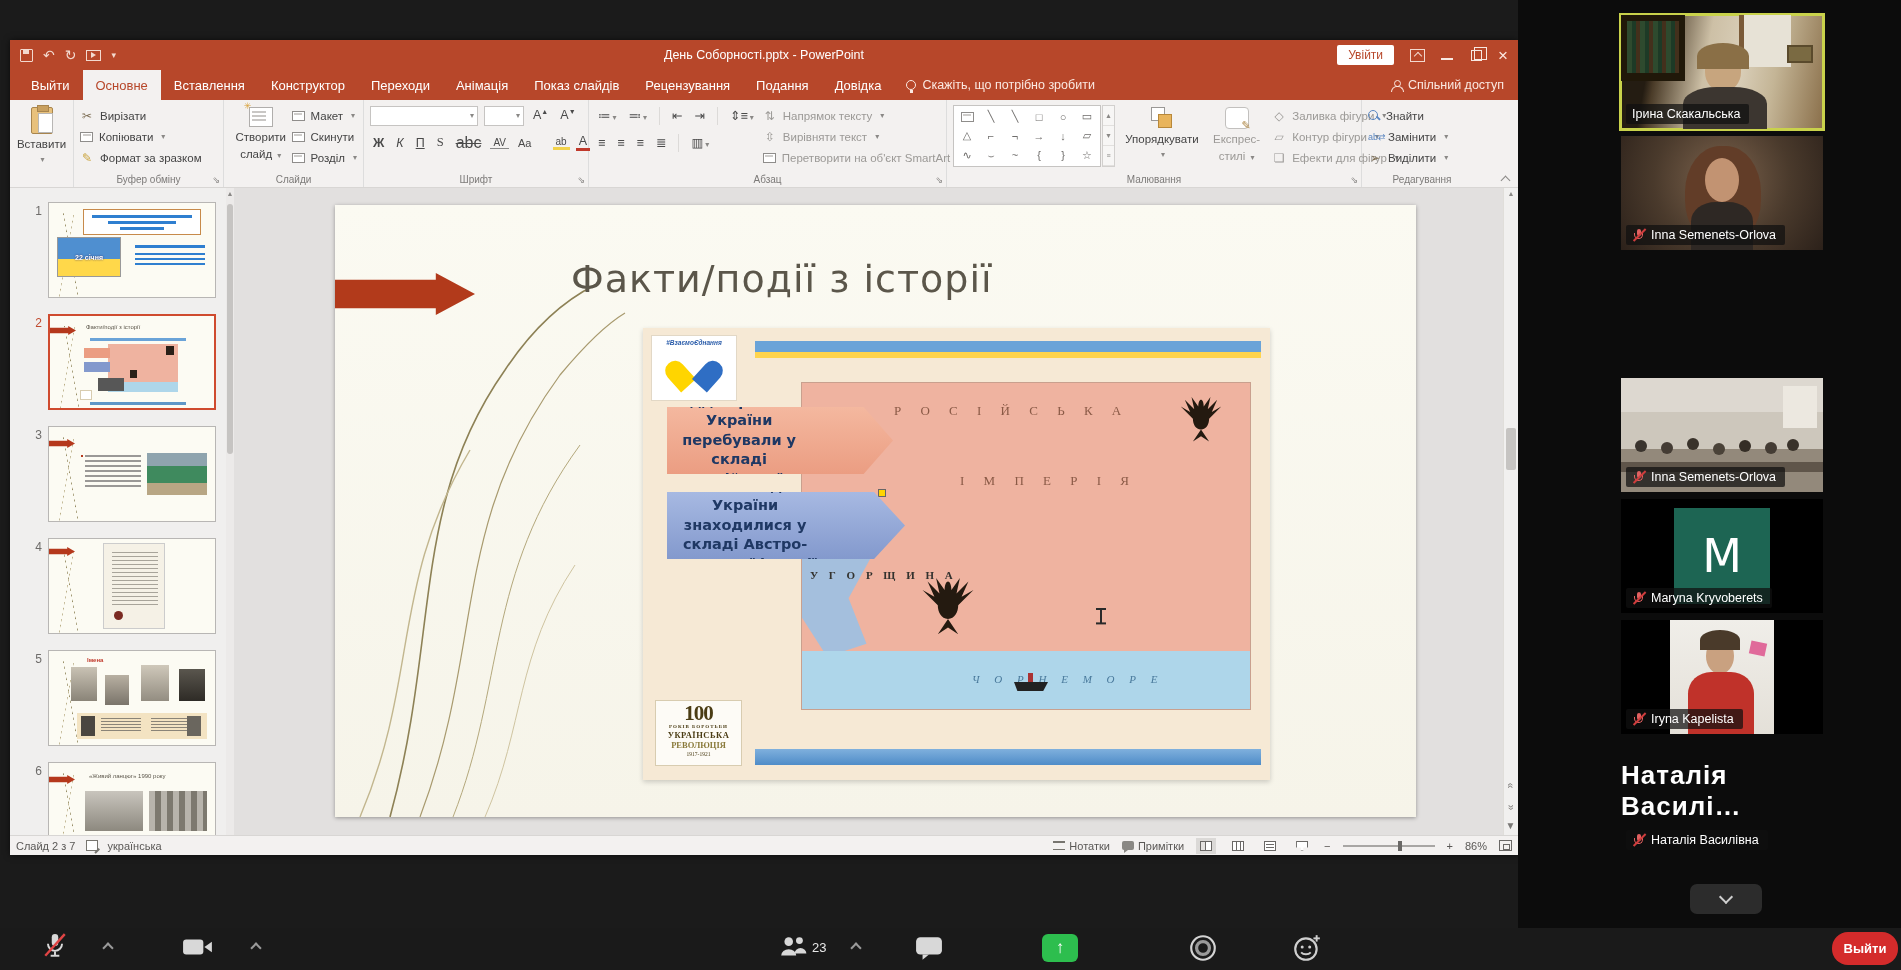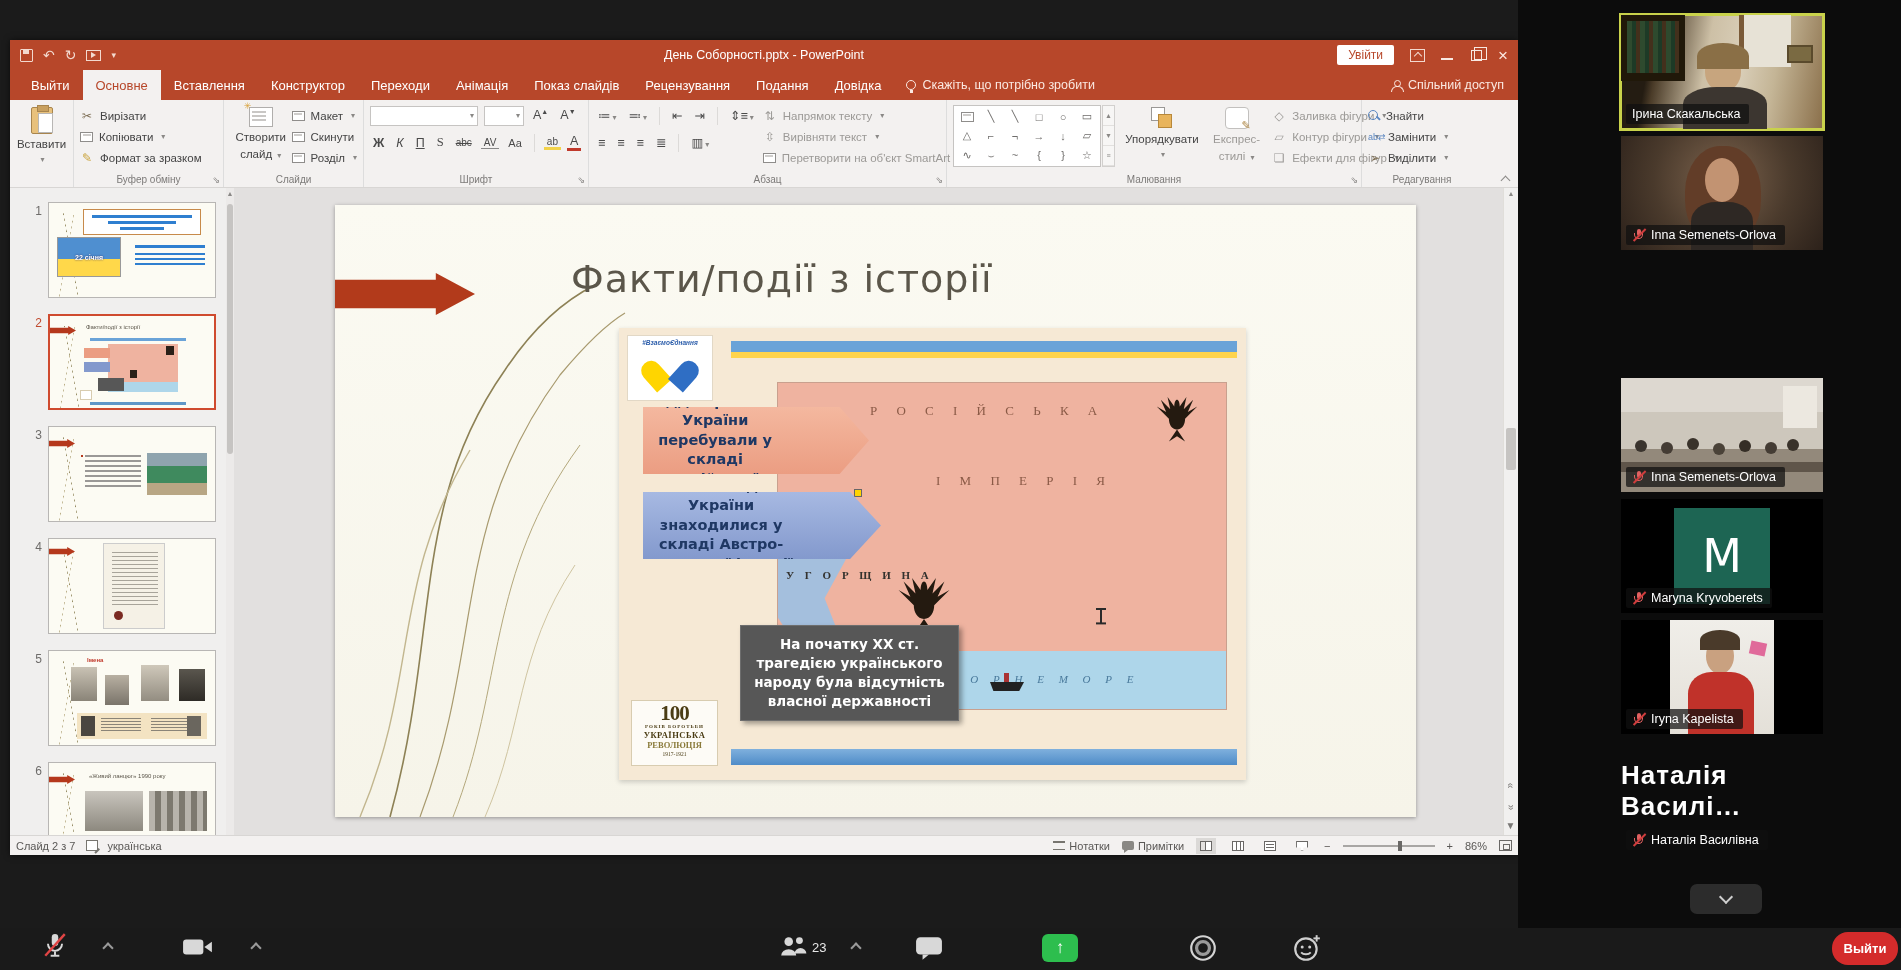--- a/index.html
+++ b/index.html
@@ -86,21 +86,21 @@
   .tarrow{position:absolute;left:0;width:26px;height:9px;background:#b5381c;clip-path:polygon(0 20%,70% 20%,70% 0,100% 50%,70% 100%,70% 80%,0 80%)}
   .tscroll{position:absolute;right:0;top:0;bottom:0;width:8px;background:#eceae9}
   .tscroll .h{position:absolute;left:1px;right:1px;top:16px;height:250px;background:#c6c4c2;border-radius:3px}
   .tscroll .a{position:absolute;left:0;right:0;top:2px;text-align:center;font-size:7px;color:#8a8886}
 
   .slidearea{flex:1;background:#e2e0df;position:relative}
   .canvas{position:absolute;left:101px;top:17px;width:1081px;height:612px;background:linear-gradient(180deg,#fbfaf2,#f6f4e9);box-shadow:0 1px 4px rgba(0,0,0,.35)}
   .deco{position:absolute;left:0;top:0;width:100%;height:100%;pointer-events:none}
   .sl-arrow{position:absolute;left:0;top:68px;width:140px;height:42px;background:#b23a1b;clip-path:polygon(0 16%,72% 16%,72% 0,100% 50%,72% 100%,72% 84%,0 84%)}
   .sl-title{position:absolute;left:236px;top:52px;font-family:"DejaVu Sans",sans-serif;font-size:38px;color:#5b564a;letter-spacing:1px}
-  .panelbox{position:absolute;left:284px;top:123px;width:627px;height:452px;background:#f6e9d5;box-shadow:0 2px 5px rgba(0,0,0,.18)}
+  .panelbox{position:absolute;left:308px;top:123px;width:627px;height:452px;background:#f6e9d5;box-shadow:0 2px 5px rgba(0,0,0,.18)}
   .ulogo{position:absolute;left:8px;top:7px;width:86px;height:66px;background:#fff;border:1px solid #e2d8c6;display:flex;flex-direction:column;align-items:center}
   .uhash{font-size:6.5px;font-style:italic;font-weight:bold;color:#2a5caa;margin-top:3px}
   .heart{position:relative;width:40px;height:34px;margin-top:3px}
   .heart:before,.heart:after{content:"";position:absolute;top:0;width:20px;height:30px;border-radius:10px 10px 0 0}
   .heart:before{left:2px;background:#ffd500;transform:rotate(-42deg);transform-origin:100% 100%}
   .heart:after{left:18px;background:#2f6ec4;transform:rotate(42deg);transform-origin:0 100%}
   .bar{position:absolute;left:112px;width:506px}
   .bar.top{top:13px;height:17px;background:linear-gradient(180deg,#6aa3d8 0 62%,#ffd44d 62%)}
   .bar.bot{top:421px;height:16px;background:linear-gradient(180deg,#7fb0dd,#4f8cc8)}
   .map{position:absolute;left:158px;top:54px;width:450px;height:328px;background:#efb3a0;border:1px solid #c9a08e;overflow:hidden}
@@ -283,21 +283,21 @@
           <span class="combo" style="width:108px">▾</span>
           <span class="combo" style="width:40px">▾</span>
           <span class="fbtn">A<sup style="font-size:7px">▲</sup></span>
           <span class="fbtn">A<sup style="font-size:7px">▼</sup></span>
         </div>
         <div class="rrow" style="margin-top:6px">
           <span class="fbtn" style="font-weight:bold">Ж</span>
           <span class="fbtn" style="font-style:italic">К</span>
           <span class="fbtn" style="text-decoration:underline">П</span>
           <span class="fbtn" style="font-family:'Liberation Serif',serif">S</span>
-          <span class="fbtn" style="text-decoration:line-through;font-size:10px">abc</span>
+          <span class="fbtn" style="text-decoration:line-through;font-size:16px">abc</span>
           <span class="fbtn" style="font-size:10px;border-bottom:1px solid #888">AV</span>
           <span class="fbtn" style="font-size:11px">Aa</span>
           <span class="vsep"></span>
           <span class="fbtn" style="font-size:10px;border-bottom:3px solid #f2d24a">ab</span>
           <span class="fbtn" style="border-bottom:3px solid #c0392b">A</span>
         </div>
         <span class="glabel">Шрифт</span>
         <span class="launcher">⇘</span>
       </div>
       <div class="rgroup" style="width:358px;display:flex;gap:6px">
@@ -541,21 +541,20 @@
               <svg class="eagle" style="left:112px;top:190px" width="68" height="68" viewBox="0 0 40 40">
                 <path d="M20 27 C16 27 14 23 14 19 L5 10 L12 14 L8 5 L15 12 L13 3 L18 10 C18 7 19 5 20 5 C21 5 22 7 22 10 L27 3 L25 12 L32 5 L28 14 L35 10 L26 19 C26 23 24 27 20 27 Z M20 27 L14 36 L20 32 L26 36 Z" fill="#241a10"></path>
               </svg>
               <div class="ship">
                   <span class="hull"></span>
                   <span class="fun"></span>
                 </div>
             </div>
             <div class="abox salmon">Землі Наддніпрянської України перебували у складі Російської імперії</div>
             <div class="abox blue">Землі Західної України знаходилися у складі Австро-Угорської імперії</div>
-            <div class="graybox">На початку XX ст. трагедією українського народу була відсутність власної державності</div>
             <div class="logo100">
               <span class="n">100</span>
               <span class="l1">РОКІВ БОРОТЬБИ</span>
               <span class="l2">УКРАЇНСЬКА</span>
               <span class="l3">РЕВОЛЮЦІЯ</span>
               <span class="l4">1917-1921</span>
             </div>
             <div class="bar bot"></div>
           </div>
           <div class="cursor"></div>

